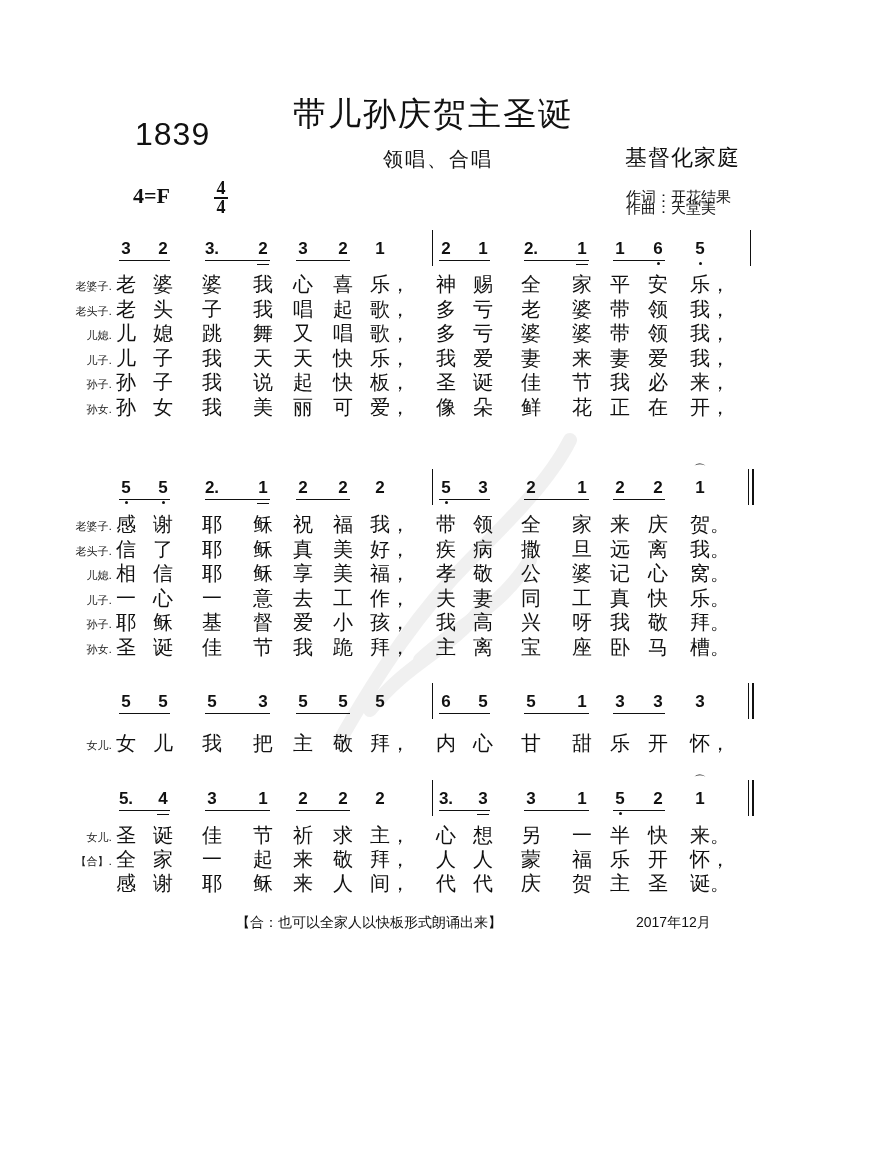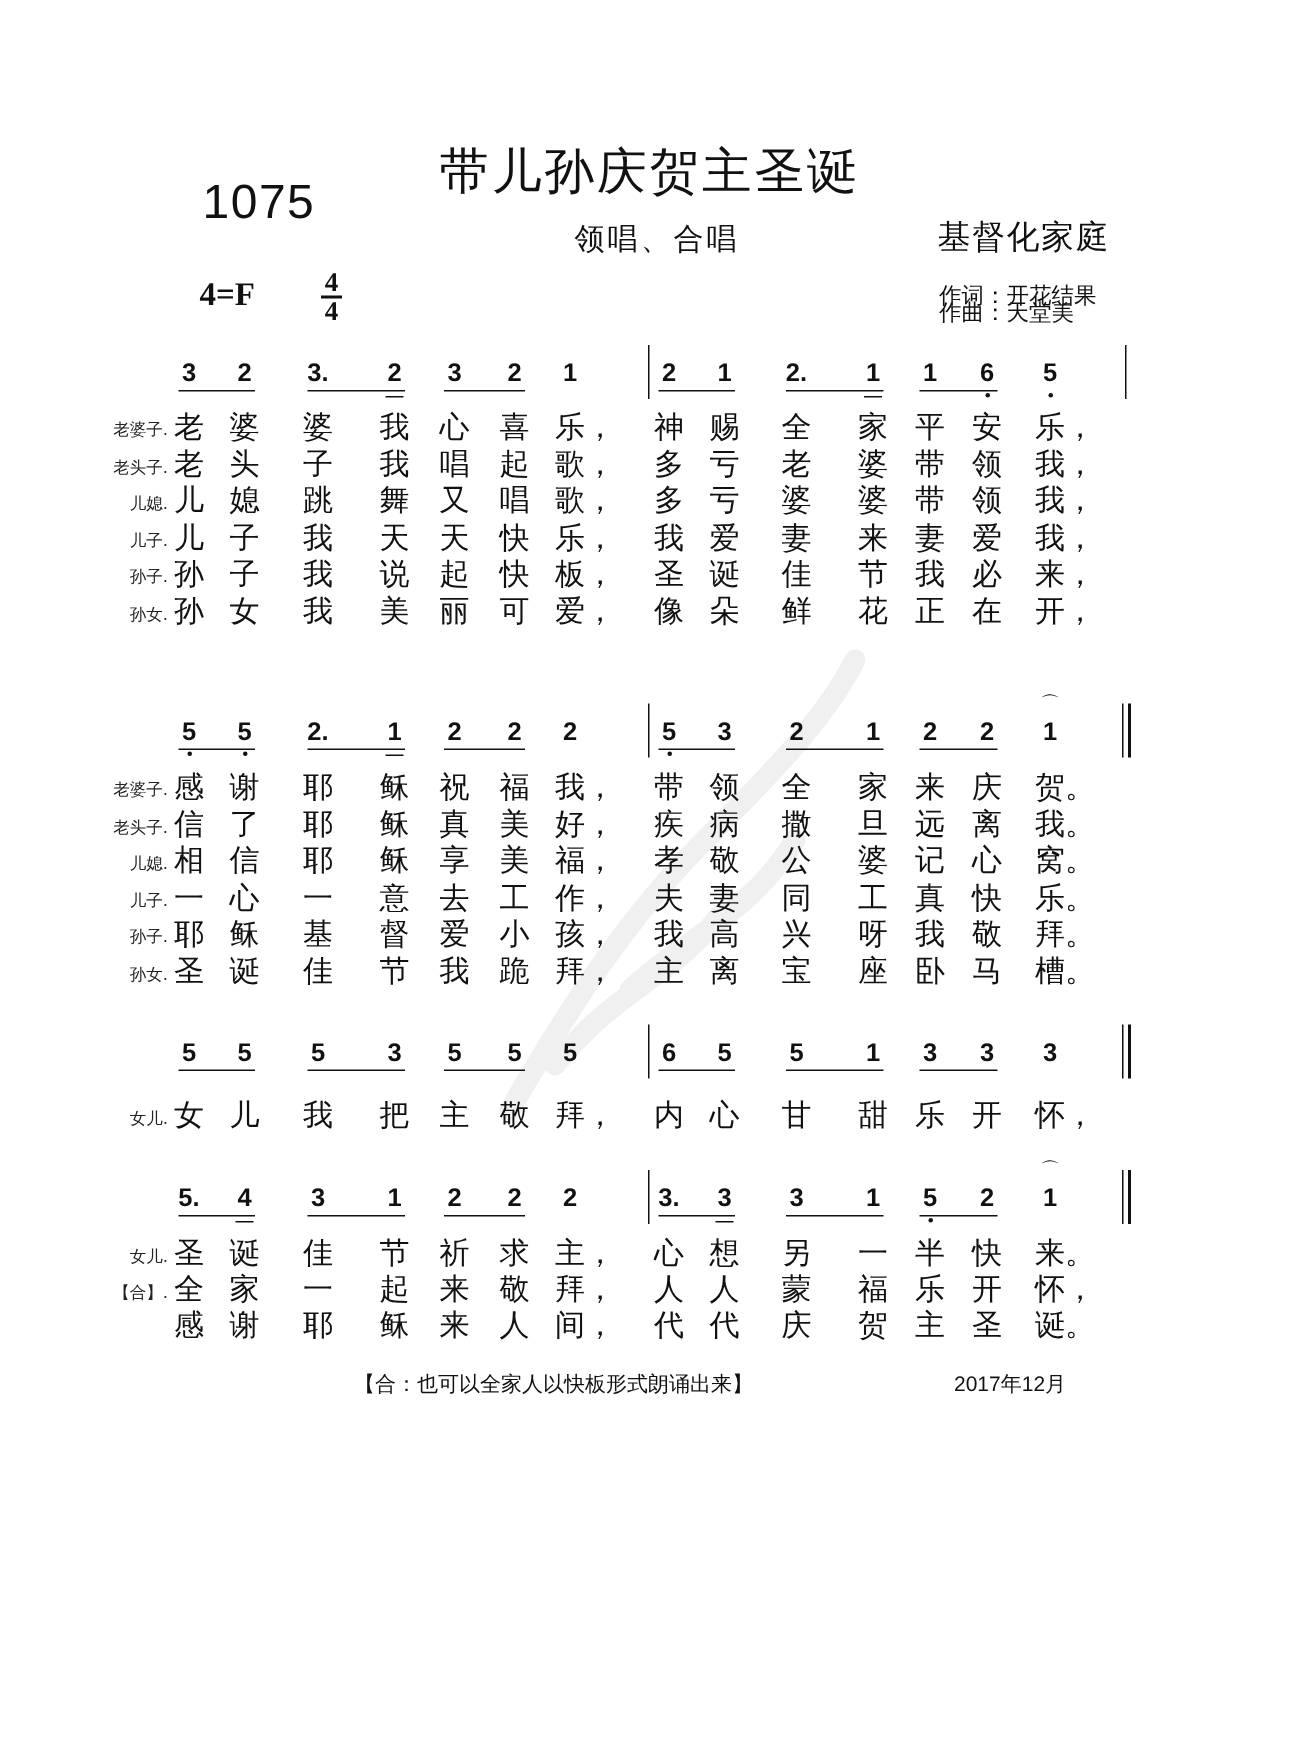--- a/index.html
+++ b/index.html
@@ -28,21 +28,21 @@
 <body>
 
 <svg class="wm" viewBox="0 0 300 360">
   <g fill="none" stroke="#888" stroke-width="14" stroke-linecap="round">
     <path d="M40 330 C80 260 120 200 170 150 C210 110 250 70 270 30"></path>
     <path d="M70 300 C110 250 150 240 180 200"></path>
     <path d="M120 250 C150 220 200 200 230 150"></path>
   </g>
 </svg>
 
-<div class="abs num">1075</div>
+<div class="abs num">1839</div>
 <div class="abs title">带儿孙庆贺主圣诞</div>
 <div class="abs subtitle">领唱、合唱</div>
 <div class="abs category">基督化家庭</div>
 <div class="abs credit" style="top:188px">作词：开花结果</div>
 <div class="abs credit" style="top:199px">作曲：天堂美</div>
 <div class="abs key">4=F</div>
 <div class="abs tsig">
   <div>4</div>
   <div class="line"></div>
   <div>4</div>

